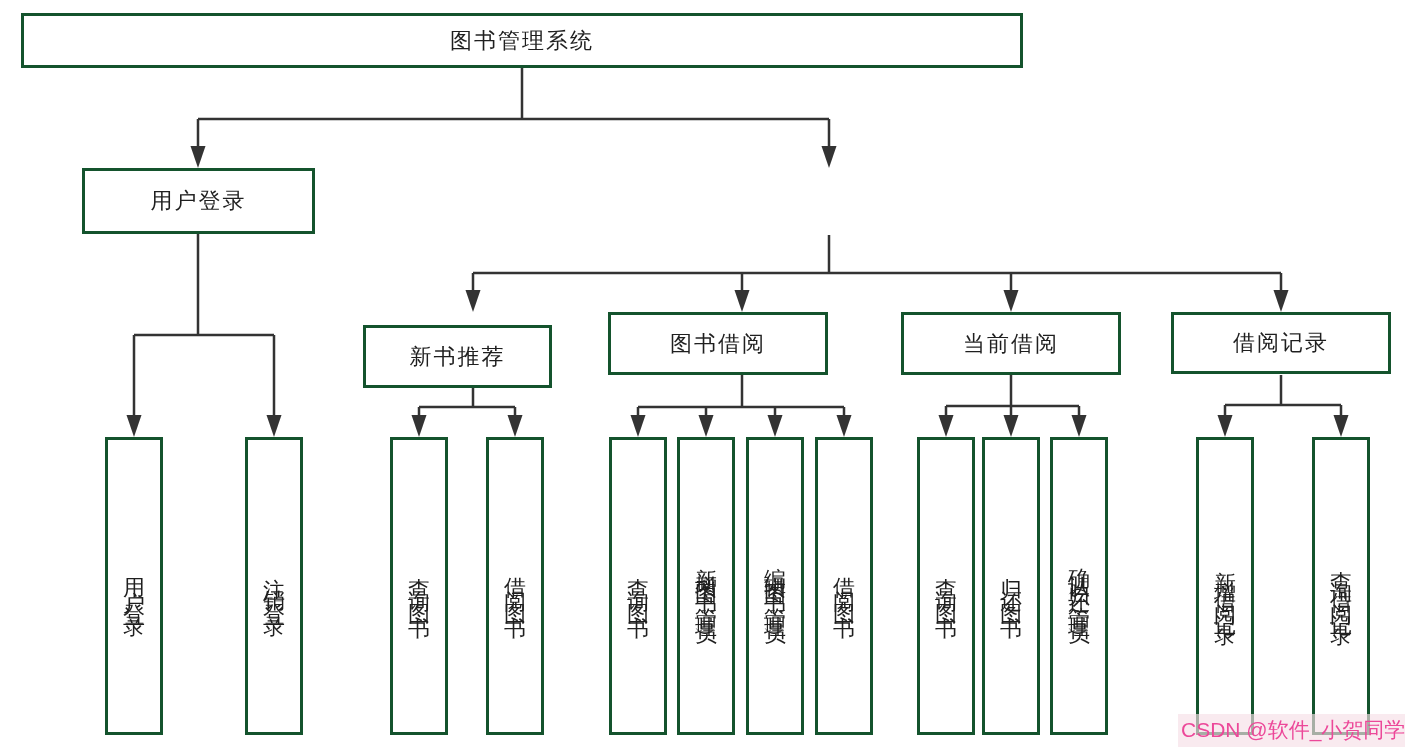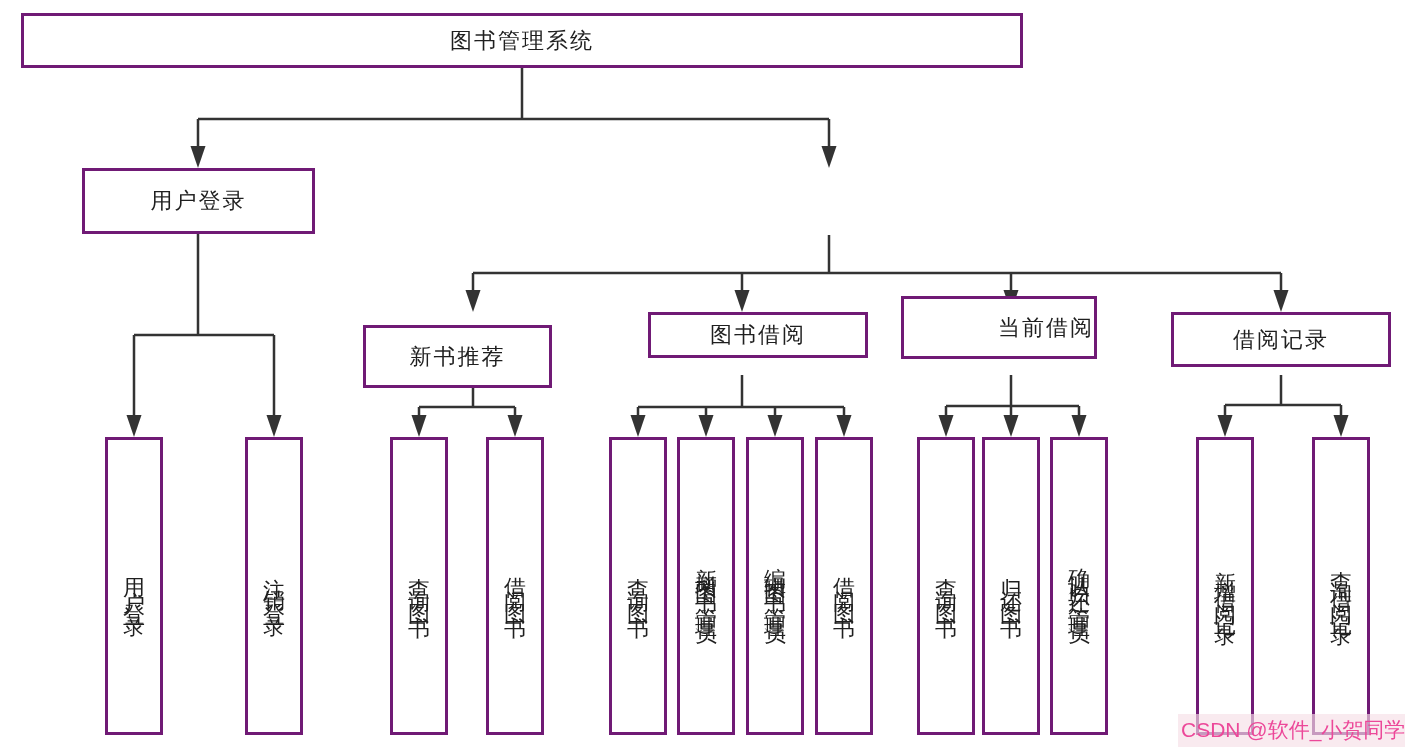--- a/index.html
+++ b/index.html
@@ -17,21 +17,21 @@
   svg.wires {
     position: absolute;
     left: 0; top: 0;
     width: 1405px; height: 747px;
     z-index: 1;
   }
   .node {
     position: absolute;
     box-sizing: border-box;
     background: #ffffff;
-    border: 3px solid #701a75;
+    border: 3px solid #14532d;
     display: flex;
     align-items: center;
     justify-content: center;
     z-index: 2;
   }
   .node .lbl {
     color: #1f1f1f;
     font-size: 22px;
     letter-spacing: 2px;
     white-space: nowrap;
@@ -107,27 +107,27 @@
     <span class="lbl">图书管理系统</span>
   </div>
 
   <div class="node" style="left:82px; top:168px; width:233px; height:66px;">
     <span class="lbl">用户登录</span>
   </div>
 
   <div class="node" style="left:363px; top:325px; width:189px; height:63px;">
     <span class="lbl">新书推荐</span>
   </div>
-  <div class="node" style="left:648px; top:312px; width:220px; height:46px;">
+  <div class="node" style="left:608px; top:312px; width:220px; height:63px;">
     <span class="lbl">图书借阅</span>
   </div>
-  <div class="node" style="left:901px; top:296px; width:196px; height:63px;justify-content:flex-end;">
+  <div class="node" style="left:901px; top:312px; width:220px; height:63px;">
     <span class="lbl">当前借阅</span>
   </div>
-  <div class="node" style="left:1171px; top:312px; width:220px; height:55px;">
+  <div class="node" style="left:1171px; top:312px; width:220px; height:62px;">
     <span class="lbl">借阅记录</span>
   </div>
 
   <div class="node leaf" style="left:105px;">
     <span class="lbl">用户登录</span>
   </div>
   <div class="node leaf" style="left:245px;">
     <span class="lbl">注销登录</span>
   </div>
 

